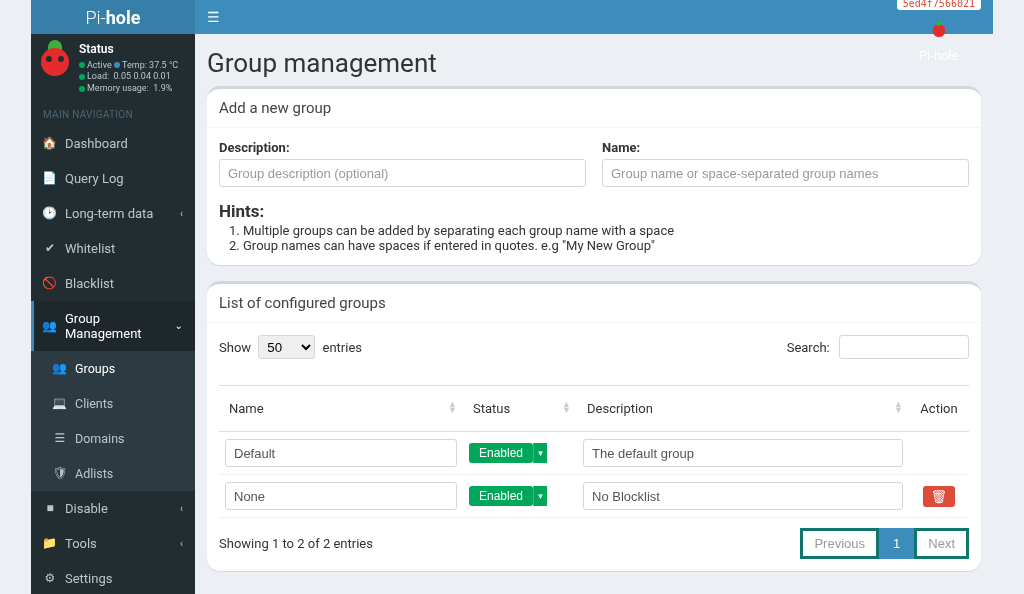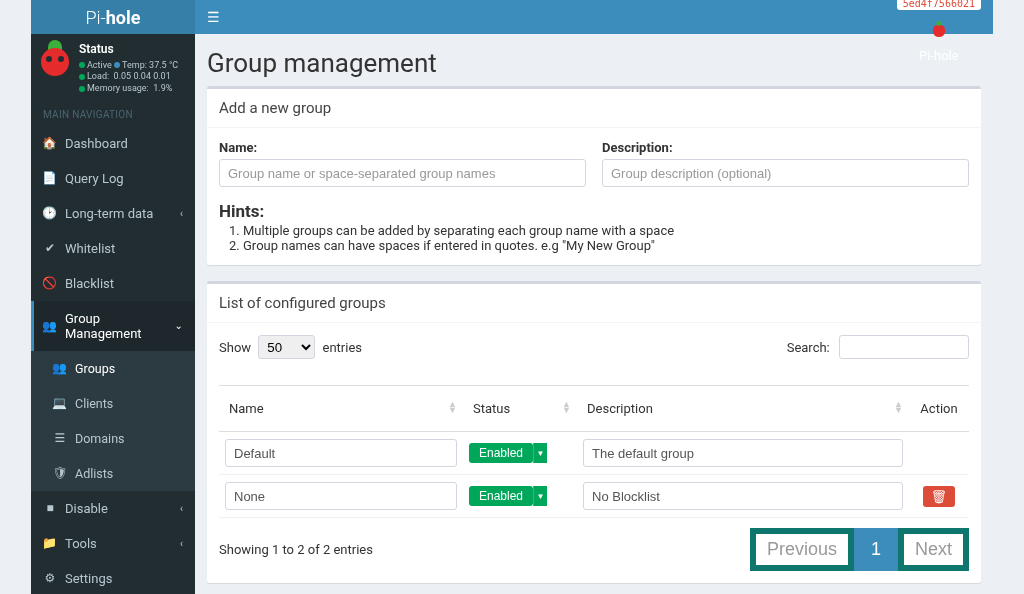--- a/index.html
+++ b/index.html
@@ -33,39 +33,39 @@
     .main { flex: 1; display: flex; flex-direction: column; background: #ecf0f5; }
     .topbar { height: 34px; background: #3c8dbc; color: #fff; display: flex; align-items: center; padding: 0 12px; }
     .hamburger { cursor: pointer; font-size: 14px; }
     .topbar-right { margin-left: auto; display: flex; align-items: center; gap: 10px; font-size: 13px; flex-direction: column; }
     .hostname-badge { background: #fff; color: #dd4b39; padding: 1px 6px; border-radius: 3px; font-family: monospace; font-size: 10px; }
     .topbar-logo { width: 18px; height: 18px; }
     
     .content { padding: 14px 12px; }
     .page-title { font-size: 26px; font-weight: 400; color: #333; margin-bottom: 8px; }
     
-    .box { background: #fff; border-top: 3px solid #d2d6de; border-radius: 3px; margin-bottom: 16px; box-shadow: 0 1px 1px rgba(0,0,0,0.1); }
+    .box { background: #fff; border-top: 3px solid #d2d6de; border-radius: 13px; margin-bottom: 16px; box-shadow: 0 1px 1px rgba(0,0,0,0.1); }
     .box-header { padding: 10px 12px; border-bottom: 1px solid #f4f4f4; font-size: 15px; color: #444; }
     .box-body { padding: 12px; }
     .box-footer { padding: 10px 12px; border-top: 1px solid #f4f4f4; display:flex; }
     
     .form-row { display: flex; gap: 16px; margin-bottom: 14px; }
     .form-group { flex: 1; }
     .form-label { display: block; font-weight: 700; margin-bottom: 4px; font-size: 13px; }
     .form-control { width: 100%; height: 28px; padding: 4px 8px; border: 1px solid #d2d6de; border-radius: 3px; font-size: 13px; color: #555; }
     .form-control::placeholder { color: #999; }
     
     .hints-title { font-weight: 700; font-size: 17px; margin-bottom: 2px; }
     .hints-list { list-style: decimal; padding-left: 24px; font-size: 13px; }
     
     .btn { padding: 5px 12px; border: none; border-radius: 3px; cursor: pointer; font-size: 13px; }
     .btn-primary { background: #3c8dbc; color: #fff; }
     .btn-success { background: #00a65a; color: #fff; padding: 3px 10px; font-size: 12px; }
     .btn-danger { background: #dd4b39; color: #fff; padding: 3px 8px; }
-    .btn-page { background:#fff; border:6px solid #0f766e; padding:5px 11px; font-size:18px; color:#333; }
+    .btn-page { background:#fff; border:3px solid #0f766e; padding:5px 11px; font-size:13px; color:#333; }
     .btn-page.active { background:#3c8dbc; color:#fff; border-color:#3c8dbc; }
     .btn-page.disabled { color:#999; }
     
     .list-controls { display: flex; align-items: center; justify-content: space-between; margin-bottom: 26px; font-size: 13px; }
     .entries-select { height: 24px; padding: 0 16px 0 4px; border: 1px solid #d2d6de; border-radius: 3px; margin: 0 4px; }
     .search-input { height: 24px; width: 130px; border: 1px solid #d2d6de; border-radius: 3px; padding: 0 6px; margin-left: 6px; }
     
     table { width: 100%; border-collapse: collapse; }
     th { text-align: left; padding: 15px 10px; border-top: 1px solid #ddd; border-bottom: 1px solid #ddd; font-size: 13px; font-weight: 400; position: relative; }
     .sort-icon { position: absolute; right: 6px; color: #ccc; font-size: 9px; line-height: 0.7; }
@@ -177,26 +177,26 @@
     </div>
 
     <div class="content">
       <h1 class="page-title">Group management</h1>
 
       <div class="box">
         <div class="box-header">Add a new group</div>
         <div class="box-body">
           <div class="form-row">
             <div class="form-group">
+              <label class="form-label">Description:</label>
+              <input class="form-control" placeholder="Group description (optional)" style="">
+            </div>
+            <div class="form-group">
               <label class="form-label">Name:</label>
               <input class="form-control" placeholder="Group name or space-separated group names" style="">
-            </div>
-            <div class="form-group">
-              <label class="form-label">Description:</label>
-              <input class="form-control" placeholder="Group description (optional)" style="">
             </div>
           </div>
           <div class="hints-title">Hints:</div>
           <ol class="hints-list">
             <li>Multiple groups can be added by separating each group name with a space</li>
             <li>Group names can have spaces if entered in quotes. e.g "My New Group"</li>
           </ol>
         </div>
       </div>
 

